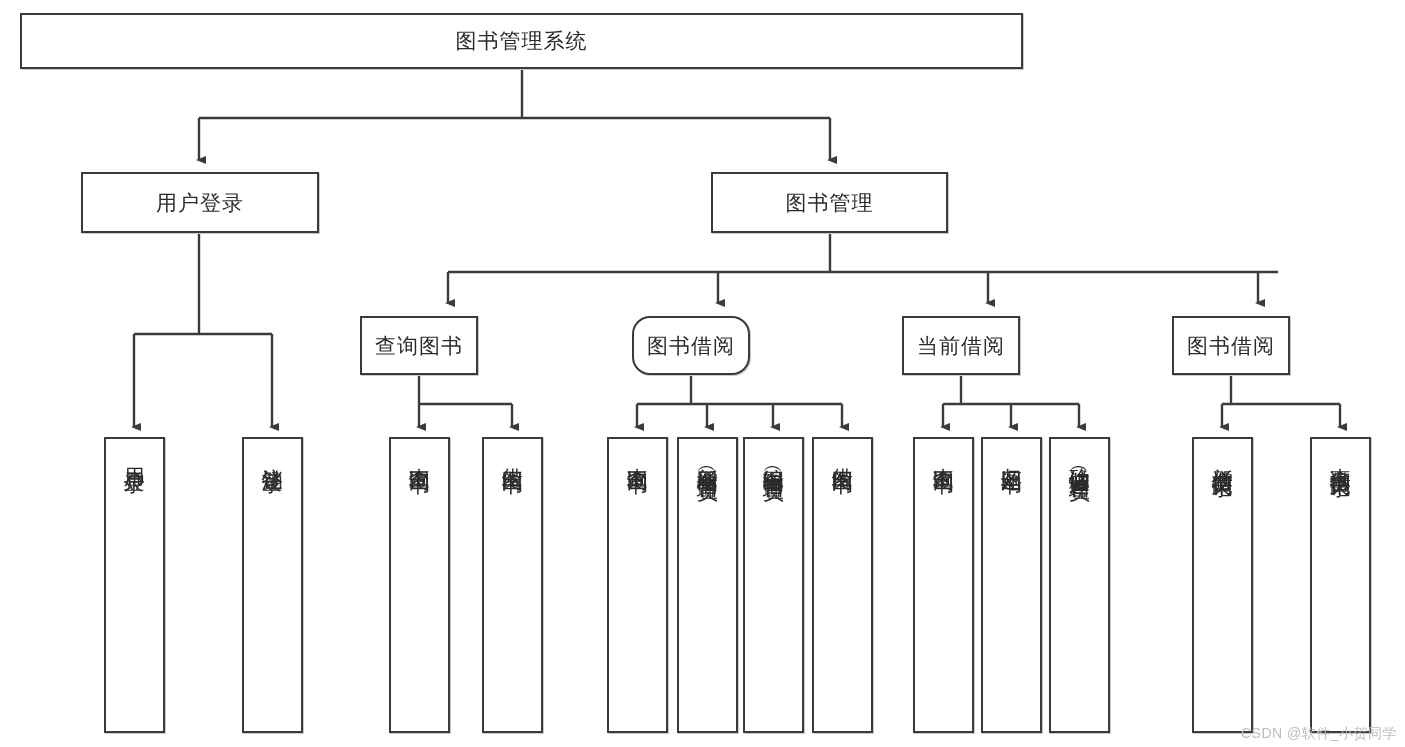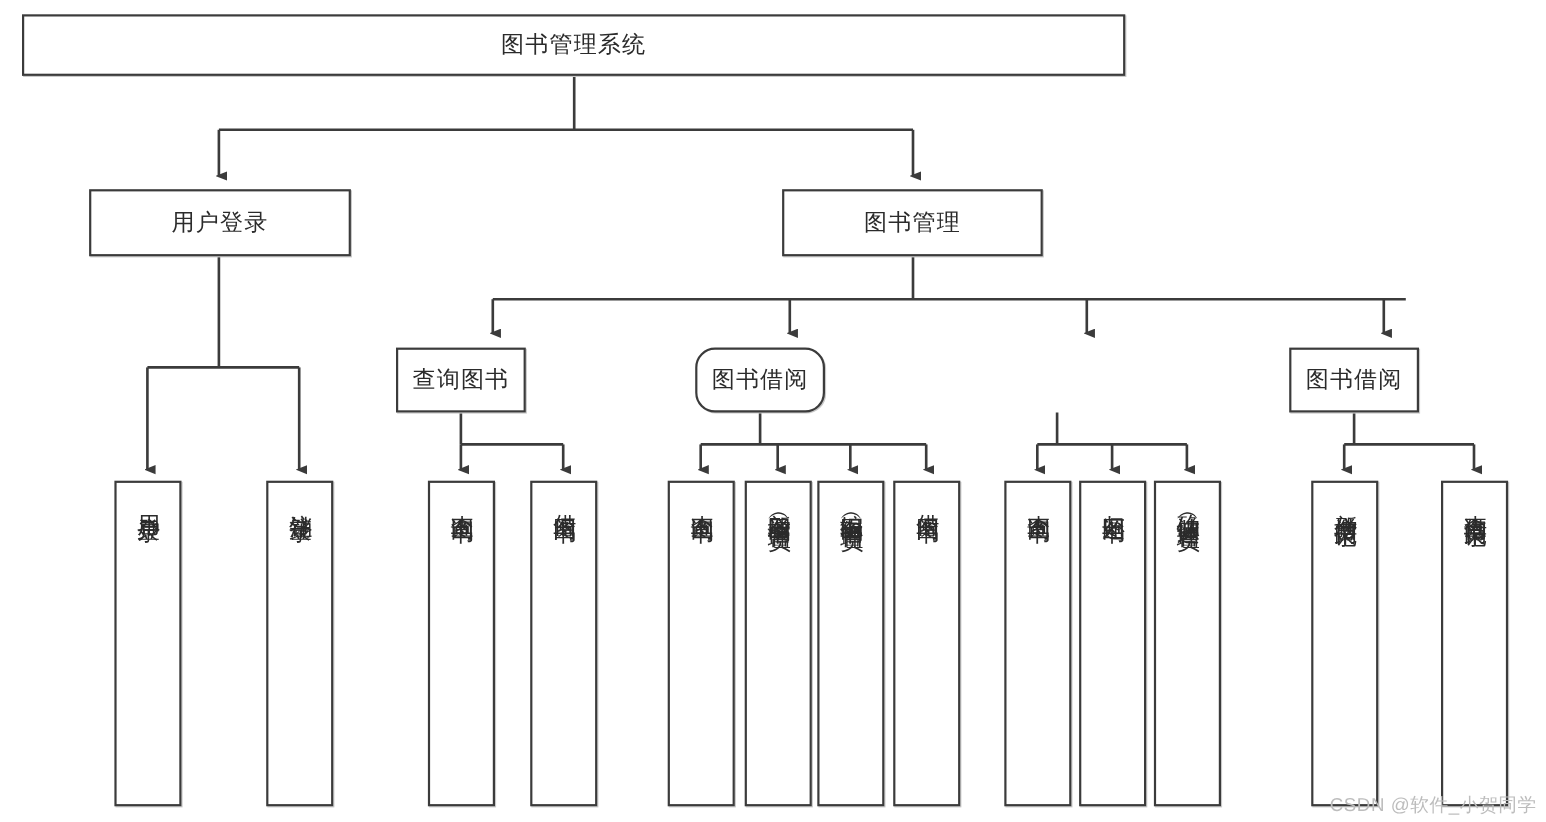--- a/index.html
+++ b/index.html
@@ -54,21 +54,21 @@
     font-size: 21px;
     line-height: 1.32;
     letter-spacing: 2px;
     white-space: nowrap;
     color: #2b2b2b;
   }
   .watermark {
     position: absolute;
     right: 8px;
     bottom: 4px;
-    font-size: 17px;
+    font-size: 14px;
     color: #bdbdbd;
     letter-spacing: 0.5px;
     white-space: nowrap;
   }
 </style>
 </head>
 <body>
 
 <div id="canvas">
 
@@ -132,20 +132,23 @@
   <div class="node horiz" style="left:711px; top:172px; width:237px; height:61px;">
     <span>图书管理</span>
   </div>
 
   <div class="node horiz" style="left:360px; top:316px; width:118px; height:59px;">
     <span>查询图书</span>
   </div>
   <div class="node horiz" style="left:632px; top:316px; width:118px; height:59px;border-radius:18px;">
     <span>图书借阅</span>
   </div>
+  <div class="node horiz" style="left:902px; top:316px; width:118px; height:59px;">
+    <span>当前借阅</span>
+  </div>
   <div class="node horiz" style="left:1172px; top:316px; width:118px; height:59px;">
     <span>图书借阅</span>
   </div>
 
   <div class="node vert" style="left:104px; top:437px; width:61px; height:296px;">
     <span class="vlabel">用户登录</span>
   </div>
   <div class="node vert" style="left:242px; top:437px; width:61px; height:296px;">
     <span class="vlabel">注销登录</span>
   </div>

